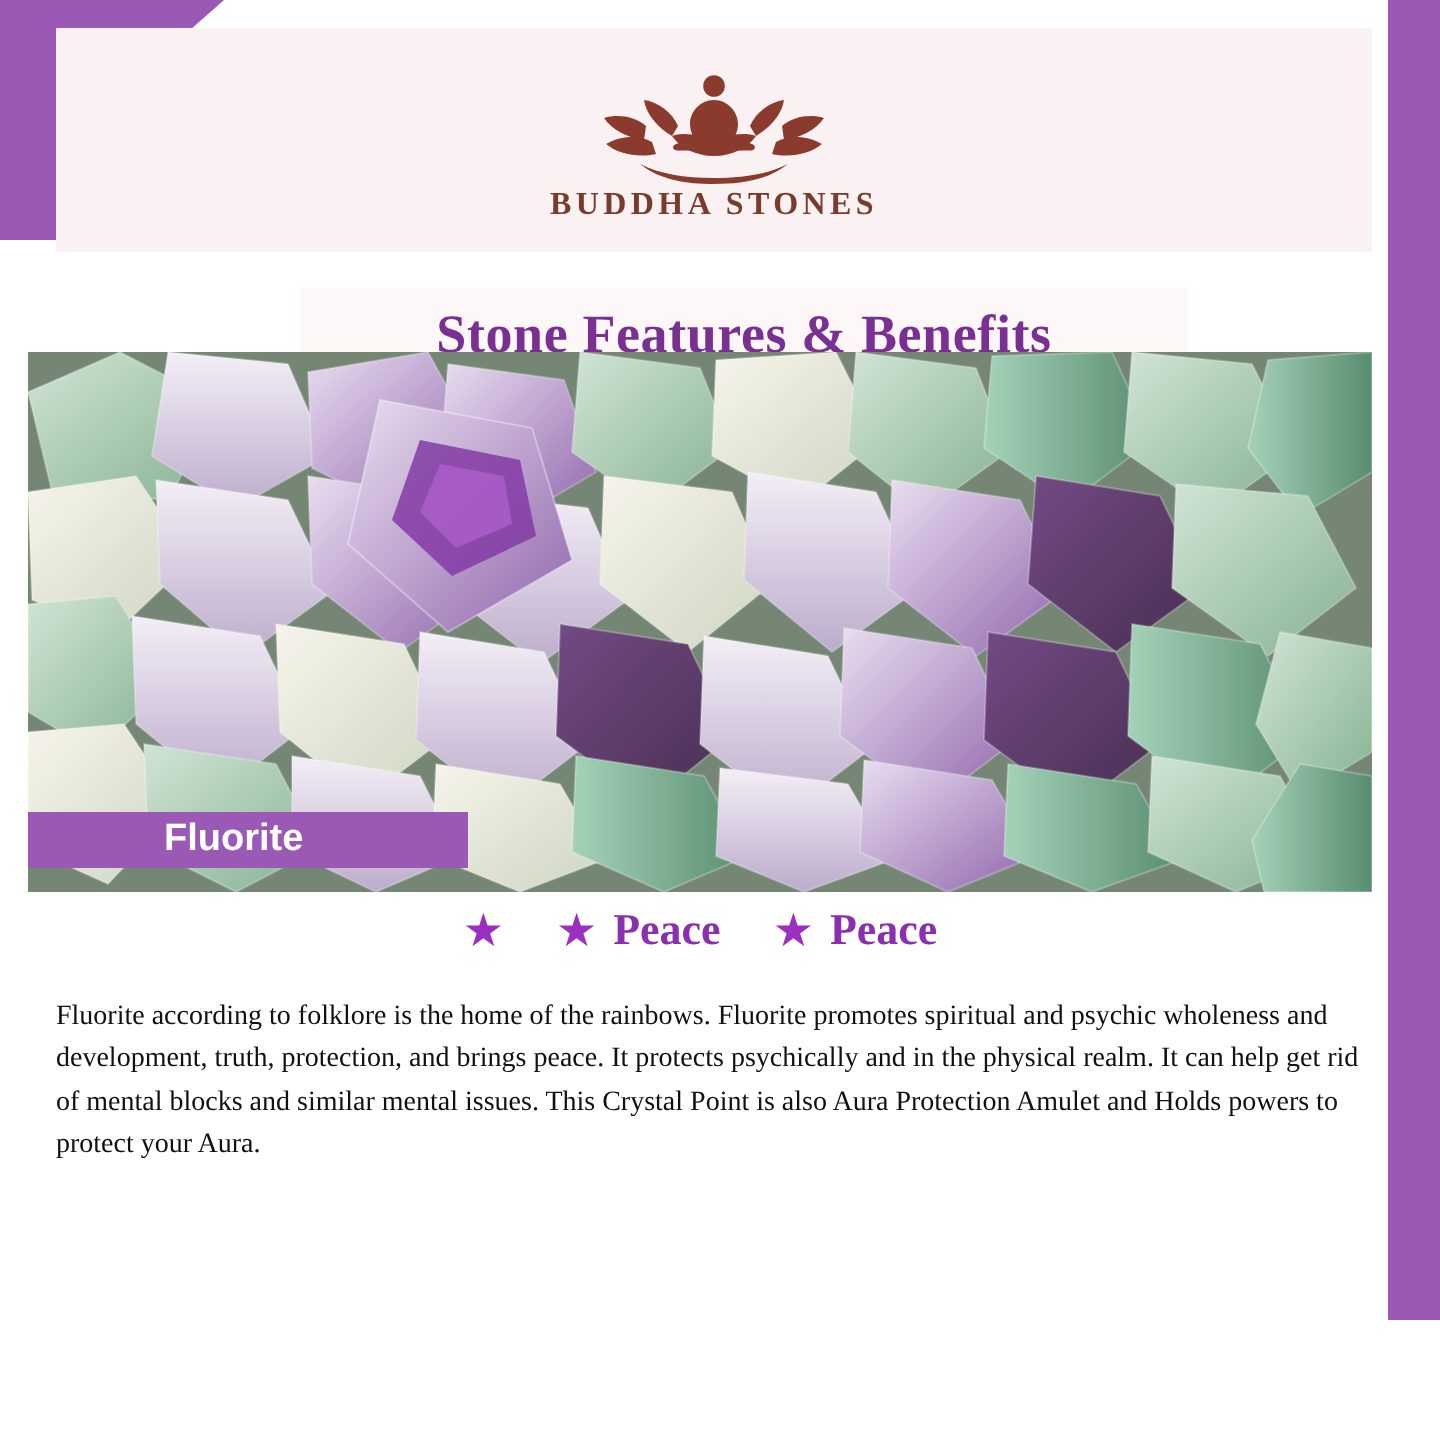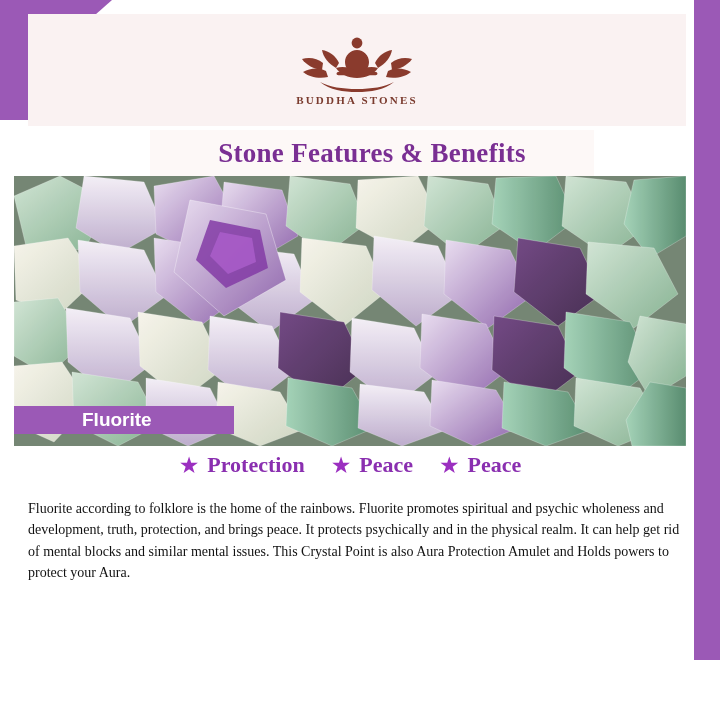--- a/index.html
+++ b/index.html
@@ -88,31 +88,31 @@
     flex-direction: column;
     align-items: center;
   }
   .logo-mark {
     width: 150px;
     height: 62px;
     position: relative;
   }
   .brand-name {
     margin-top: 2px;
-    font-size: 11px;
+    font-size: 16px;
     letter-spacing: 2.2px;
     color: #7a3b2e;
     font-weight: bold;
     font-family: "Liberation Serif", serif;
   }
 
   
   .title-band {
     position: absolute;
-    left: 150px; top: 130px;
+    left: 150px; top: 144px;
     width: 444px; height: 46px;
     background: #fdf8f7;
     display: flex;
     align-items: center;
     justify-content: center;
   }
   .title-text {
     color: #7a2f93;
     font-size: 27px;
     font-weight: bold;
@@ -323,21 +323,20 @@
     </svg>
   </div>
 
   <div class="stone-label">
     <span>Fluorite</span>
   </div>
 
   <div class="benefits">
     <div class="benefit">
       <span class="star">★</span>
-      <span class="blabel">Protection</span>
     </div>
     <div class="benefit">
       <span class="star">★</span>
       <span class="blabel">Peace</span>
     </div>
     <div class="benefit">
       <span class="star">★</span>
       <span class="blabel">Peace</span>
     </div>
   </div>

